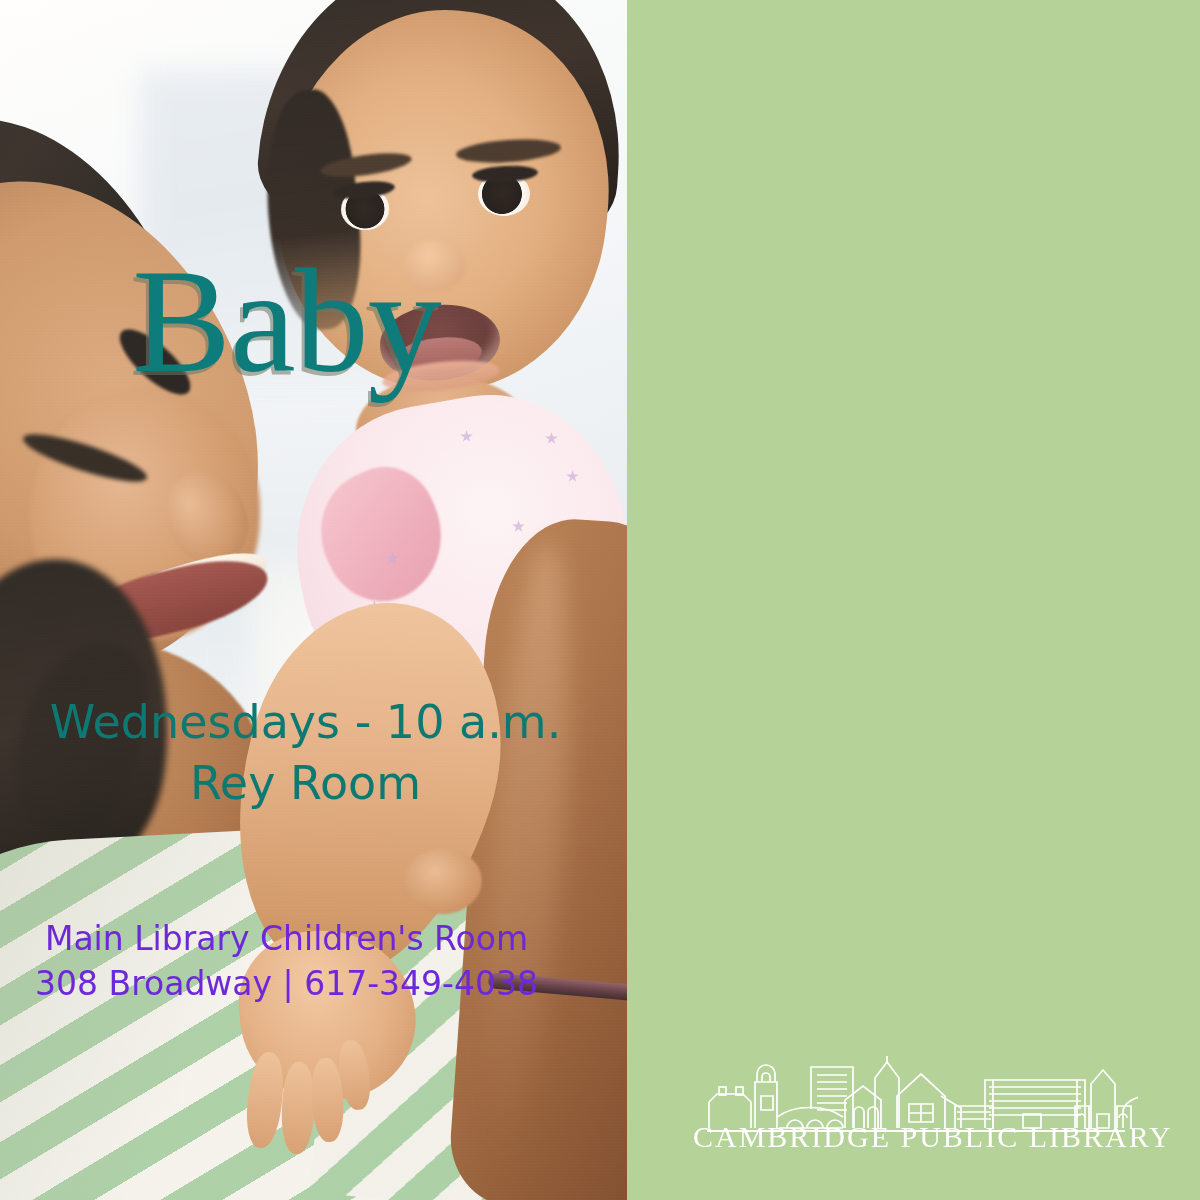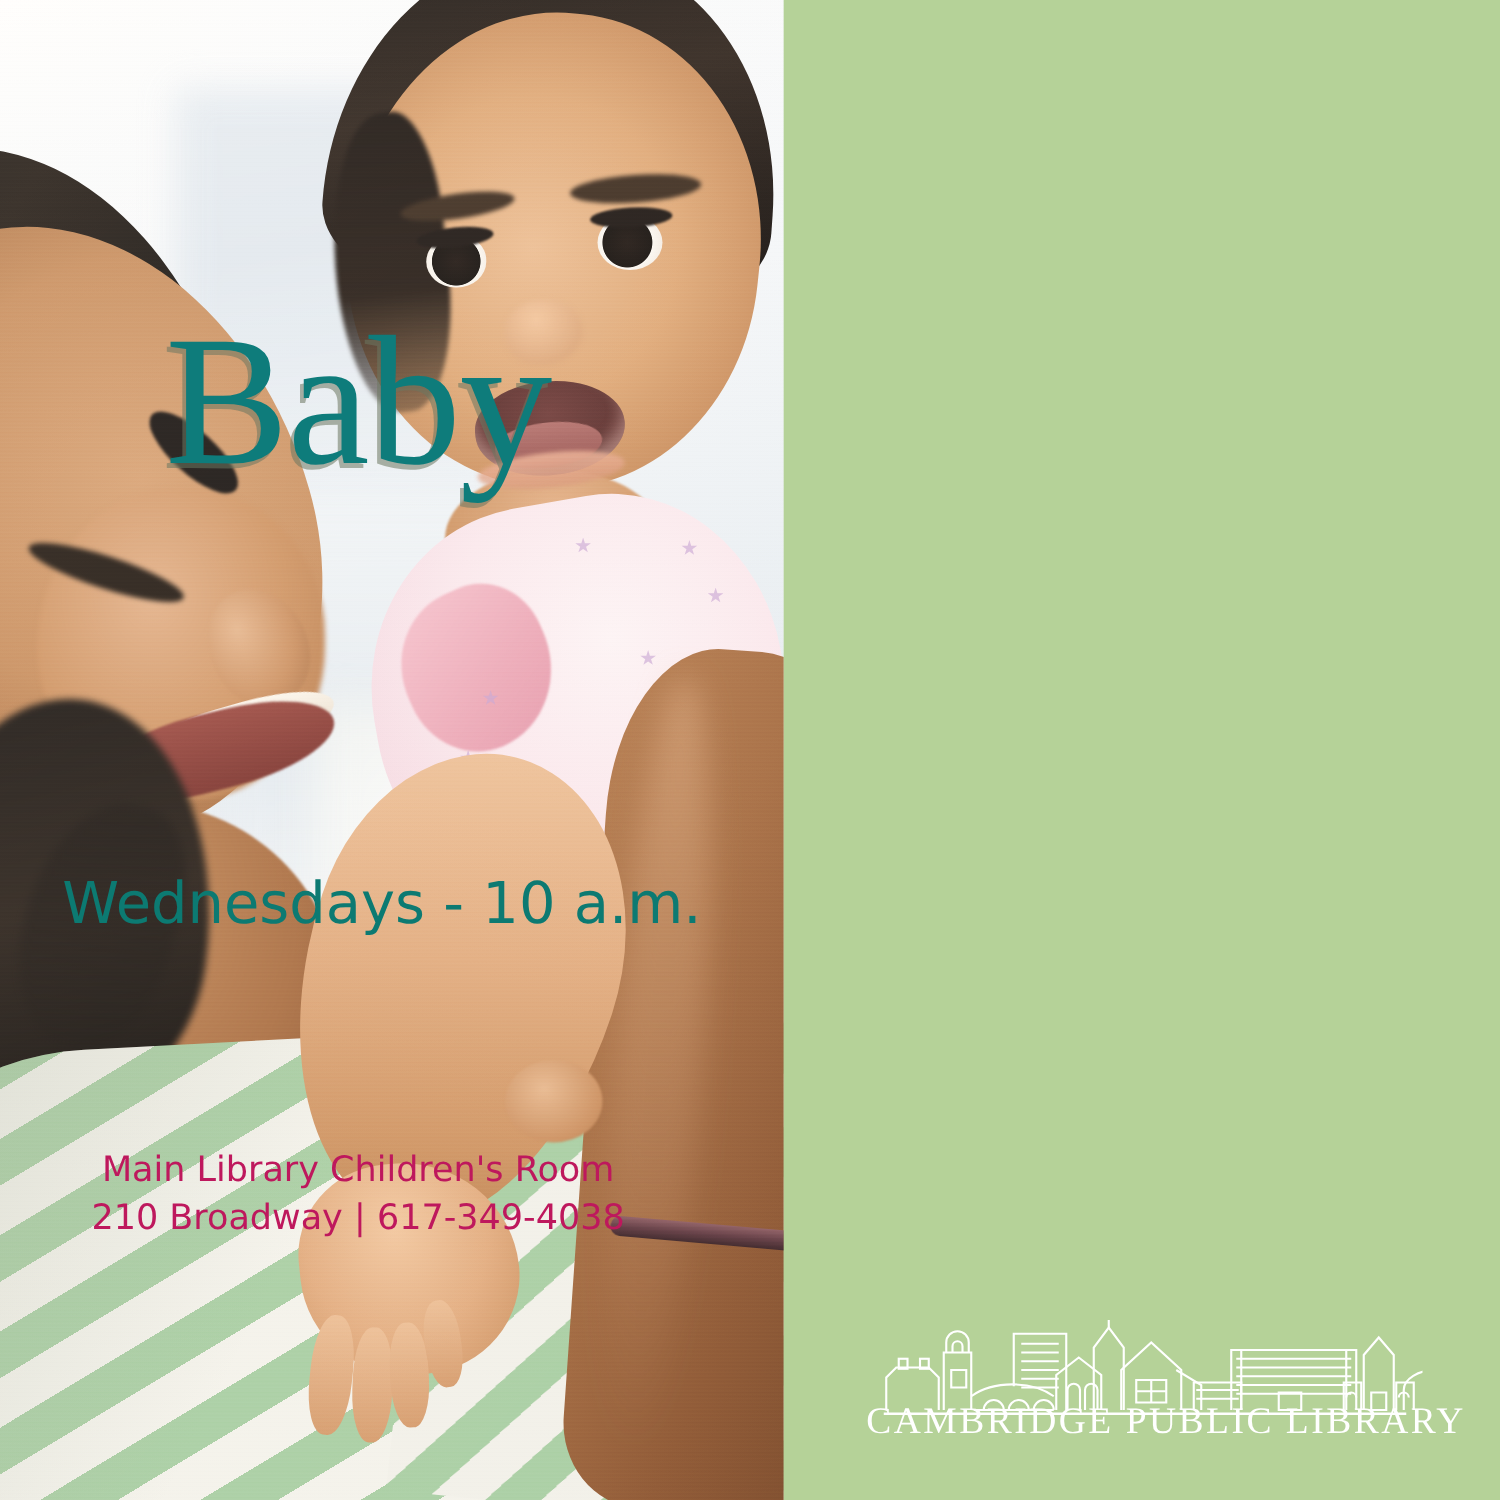--- a/index.html
+++ b/index.html
@@ -548,23 +548,23 @@
 
   .address-block {
     position: absolute;
     left: 0;
     top: 917px;
     width: 573px;
     text-align: center;
   }
   .address-line {
     font-family: "DejaVu Sans", "Liberation Sans", sans-serif;
-    font-size: 28px;
+    font-size: 33px;
     line-height: 1.35;
-    color: #be185d;
+    color: #6d28d9;
     white-space: nowrap;
   }
 
   
   .logo {
     position: absolute;
     left: 693px;
     top: 1056px;
     width: 445px;
     height: 112px;
@@ -664,25 +664,26 @@
   </div>
 
   <div class="green-panel"></div>
 
   <div class="title-block">
     <div class="title-line">Baby</div>
   </div>
 
   <div class="schedule-block">
     <div class="schedule-line">Wednesdays - 10 a.m.</div>
+    <div class="schedule-line">Rey Room</div>
   </div>
 
   <div class="address-block">
     <div class="address-line">Main Library Children's Room</div>
-    <div class="address-line">210 Broadway | 617-349-4038</div>
+    <div class="address-line">308 Broadway | 617-349-4038</div>
   </div>
 
   <div class="logo">
     <svg class="logo-skyline" viewBox="0 0 445 78" fill="none" stroke="#ffffff" stroke-width="1.7">
 
       <path d="M16 72 V46 L24 38 H50 L58 46 V72"></path>
       <rect x="26" y="31" width="7" height="8"></rect>
       <rect x="43" y="31" width="7" height="8"></rect>
 
       <path d="M62 72 V26 H84 V72"></path>

